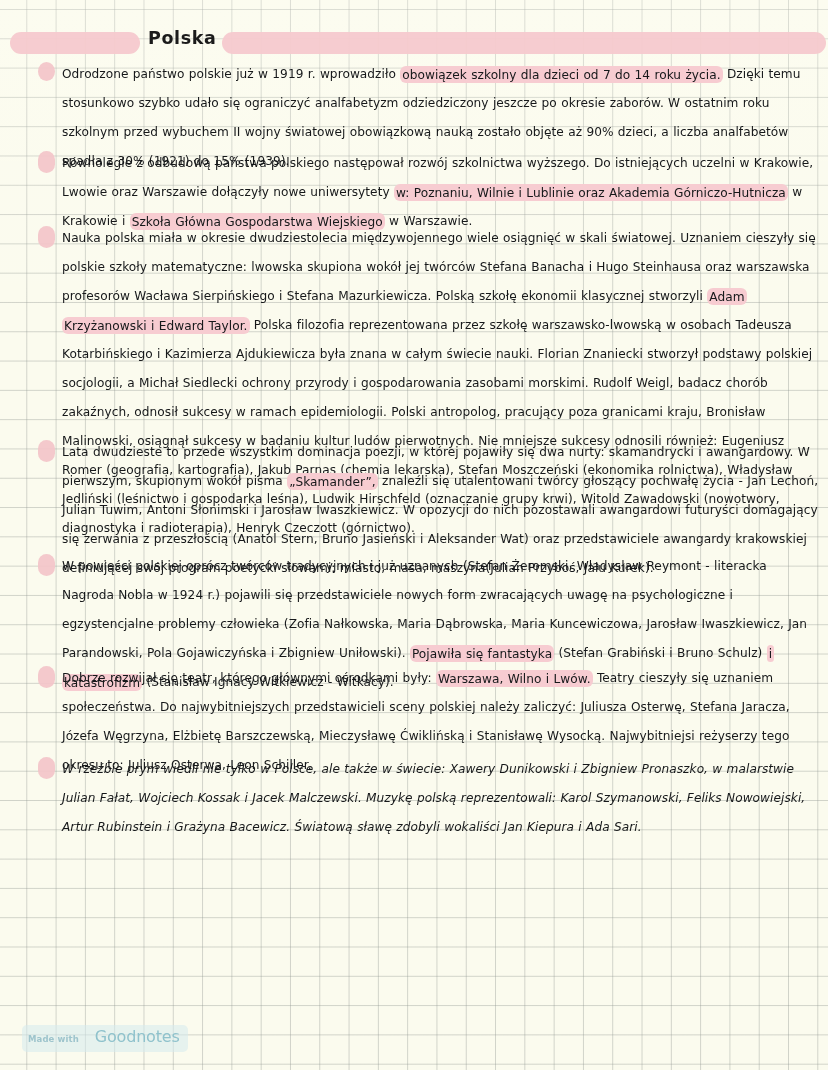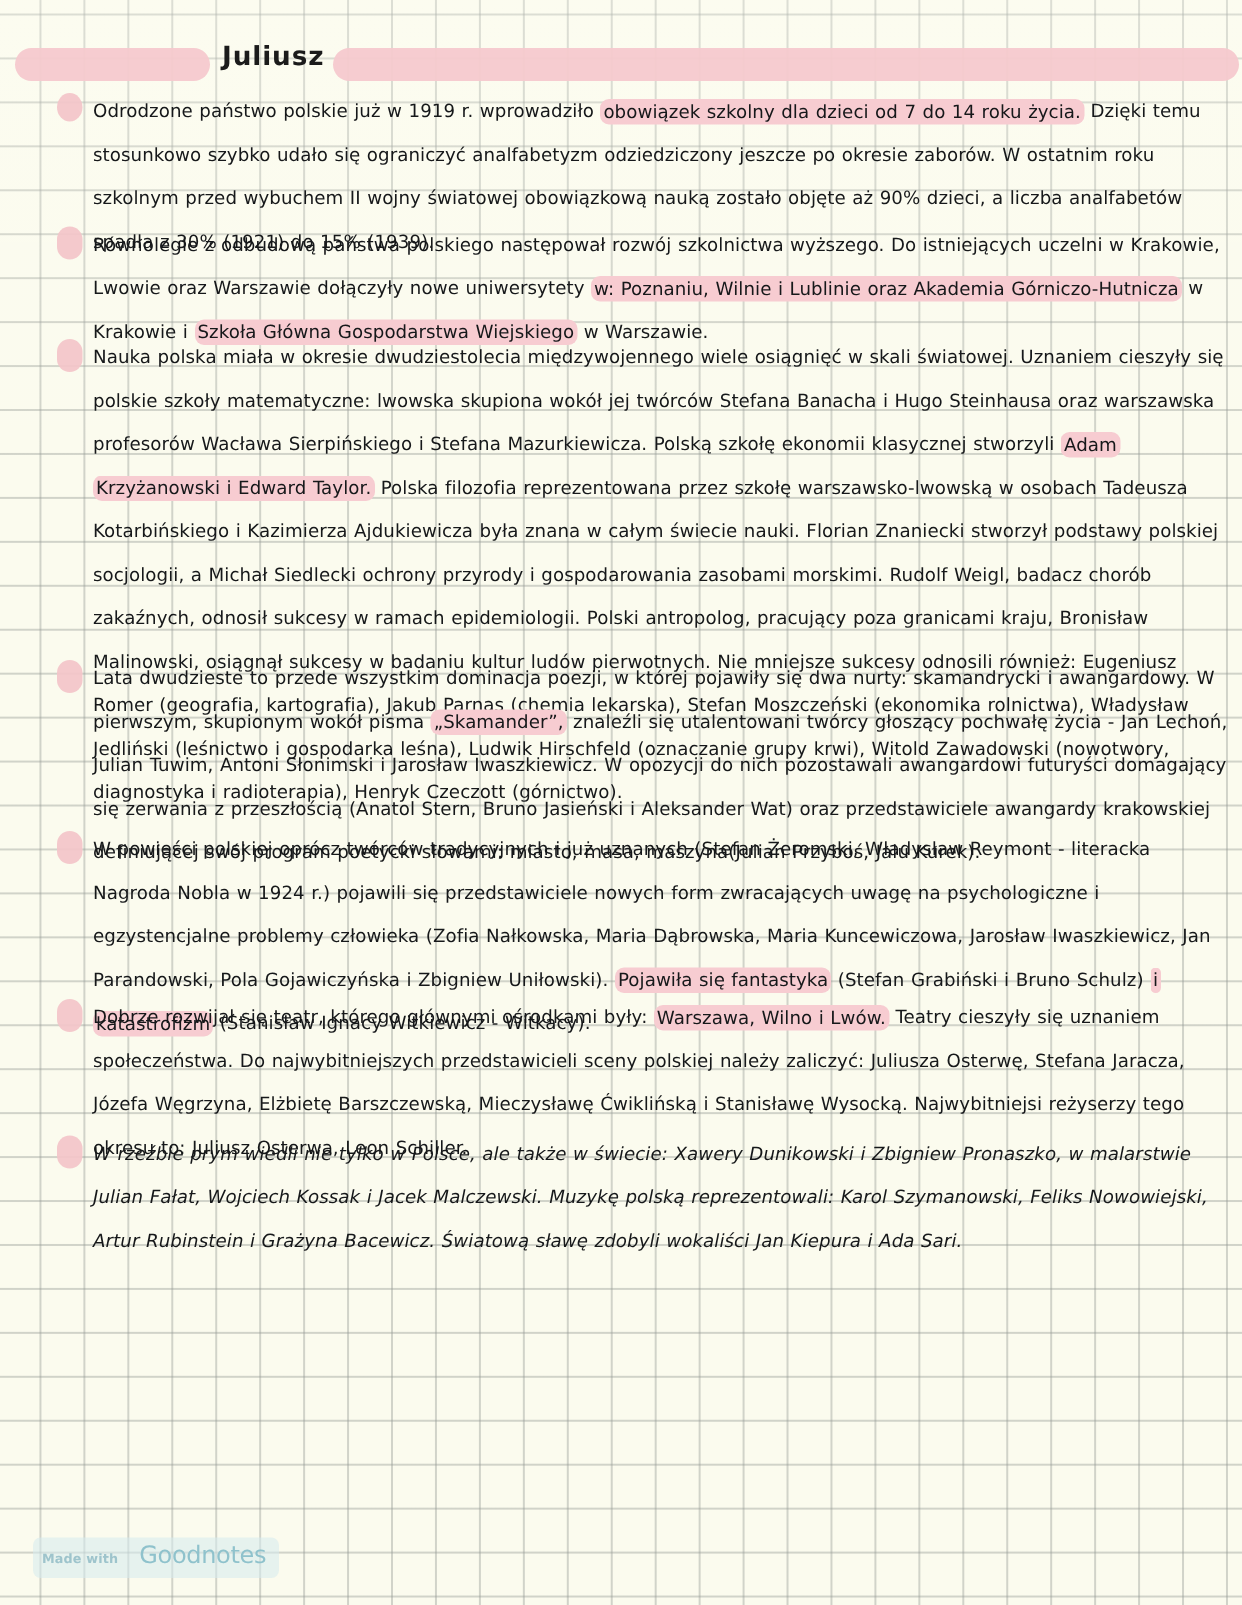--- a/index.html
+++ b/index.html
@@ -107,53 +107,54 @@
   }
 
   
   #watermark {
     position: absolute;
     left: 22px;
     bottom: 18px;
     height: 22px;
     display: flex;
     align-items: baseline;
-    gap: 14px;
+    gap: 0;
     background: rgba(214,235,238,0.55);
     border-radius: 5px;
     padding: 2px 8px 3px 6px;
     z-index: 4;
   }
   #watermark .mw {
     font-family: "DejaVu Sans", sans-serif;
     font-size: 8.5px;
     font-weight: 700;
     color: #9ec4cc;
     letter-spacing: .1px;
   }
   #watermark .gn {
     font-family: "DejaVu Sans", sans-serif;
     font-size: 16px;
     font-weight: 400;
     color: #8fc2cc;
     letter-spacing: -.2px;
+    margin-left: 16px;
   }
 </style>
 </head>
 <body>
 
 <div id="paper"></div>
 <div id="paper-tint"></div>
 
 <div id="content">
 
   <div class="title-row">
     <div class="title-bar left"></div>
     <div class="title-bar right"></div>
-    <div class="title-text">Juliusz</div>
+    <div class="title-text">Polska</div>
   </div>
 
   <div class="bullet" style="top:62px;"></div>
   <div class="bullet tall" style="top:151px;"></div>
   <div class="bullet tall" style="top:226px;"></div>
   <div class="bullet tall" style="top:440px;"></div>
   <div class="bullet tall" style="top:554px;"></div>
   <div class="bullet tall" style="top:666px;"></div>
   <div class="bullet tall" style="top:757px;"></div>
 

